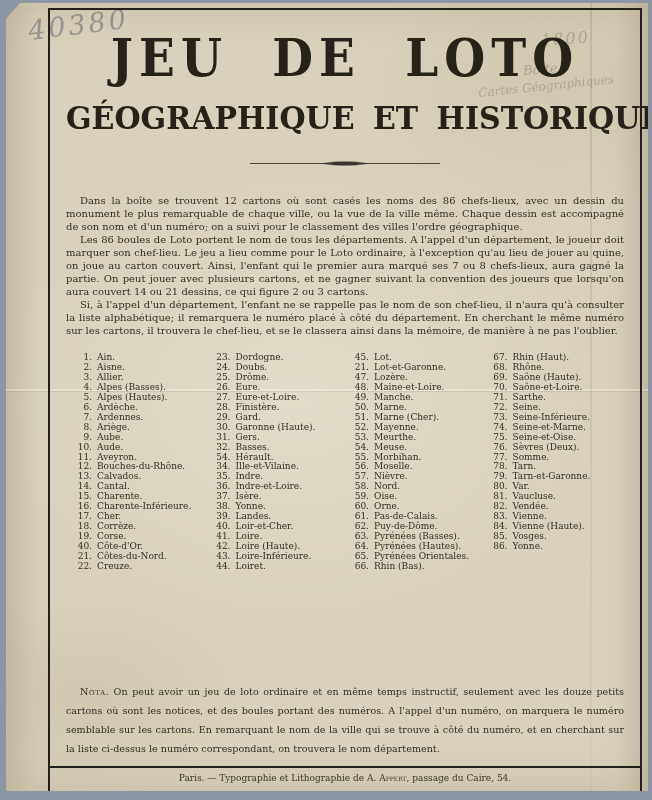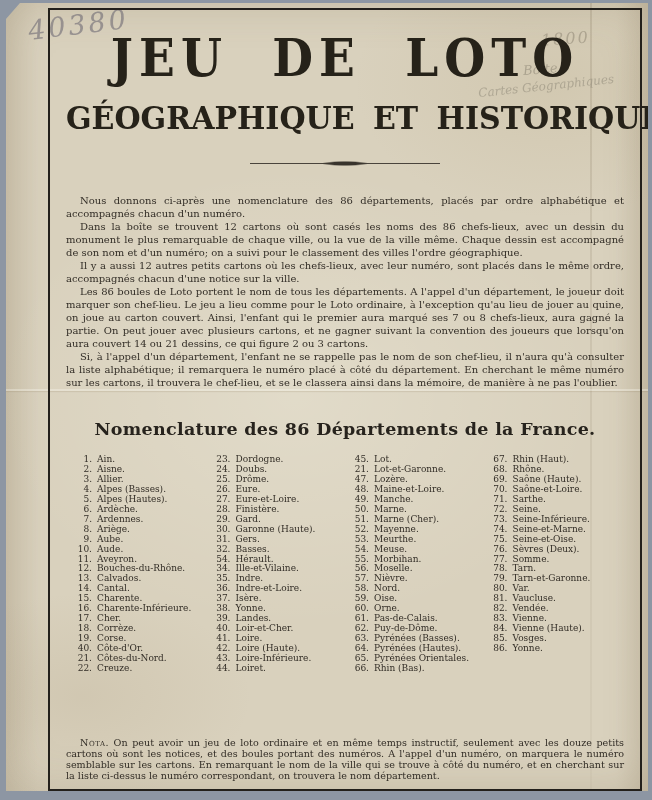--- a/index.html
+++ b/index.html
@@ -53,21 +53,21 @@
   .nomen-heading{
     text-align:center;font-size:17.5px;font-weight:bold;
     margin:30px 0 0;color:#27231d;letter-spacing:.3px;
   }
   .columns{display:flex;margin-top:16px;padding:0 2px;}
   .col{width:25%;}
   .dept{display:flex;font-size:9px;line-height:9.95px;color:#322d26;white-space:nowrap;}
   .dept-num{width:24px;text-align:right;flex:none;}
   .dept-name{margin-left:5px;}
   .footer-block{margin-top:auto;}
-  .nota{margin:10px 0 0;font-size:9.6px;line-height:11px;text-align:justify;color:#322d26;text-indent:14px;}
+  .nota{margin:10px 0 0;font-size:9.6px;line-height:19px;text-align:justify;color:#322d26;text-indent:14px;}
   .nota-label{font-variant:small-caps;letter-spacing:.5px;}
   .footer-rule{margin:8px -16px 0;border:none;border-top:2px solid #23201b;}
   .imprint{text-align:center;font-size:9px;margin:5px 0 0;padding-bottom:8px;color:#3a352d;}
   .imprint .printer{font-variant:small-caps;}
   .pencil{position:absolute;font-style:italic;pointer-events:none;}
   .pencil-catalog{left:22px;top:6px;font-size:27px;letter-spacing:3px;
     color:rgba(100,96,110,.55);transform:rotate(-7deg);}
   .pencil-date{right:58px;top:26px;font-size:16px;letter-spacing:2px;
     color:rgba(135,128,110,.50);transform:rotate(-4deg);}
   .pencil-box1{right:78px;top:58px;font-size:13px;color:rgba(138,132,115,.55);transform:rotate(-5deg);}
@@ -88,28 +88,25 @@
   <div class="frame">
     <div class="content">
 
       <h1 class="title">JEU DE LOTO</h1>
 
       <h2 class="subtitle">GÉOGRAPHIQUE ET HISTORIQUE.</h2>
 
       <div class="divider"></div>
 
       <div class="intro">
-          <p>Nous donnons ci-après une nomenclature des 86 départements, placés par ordre alphabétique et accompagnés chacun d'un numéro.</p>
           <p>Dans la boîte se trouvent 12 cartons où sont casés les noms des 86 chefs-lieux, avec un dessin du monument le plus remarquable de chaque ville, ou la vue de la ville même. Chaque dessin est accompagné de son nom et d'un numéro; on a suivi pour le classement des villes l'ordre géographique.</p>
-          <p>Il y a aussi 12 autres petits cartons où les chefs-lieux, avec leur numéro, sont placés dans le même ordre, accompagnés chacun d'une notice sur la ville.</p>
           <p>Les 86 boules de Loto portent le nom de tous les départements. A l'appel d'un département, le joueur doit marquer son chef-lieu. Le jeu a lieu comme pour le Loto ordinaire, à l'exception qu'au lieu de jouer au quine, on joue au carton couvert. Ainsi, l'enfant qui le premier aura marqué ses 7 ou 8 chefs-lieux, aura gagné la partie. On peut jouer avec plusieurs cartons, et ne gagner suivant la convention des joueurs que lorsqu'on aura couvert 14 ou 21 dessins, ce qui figure 2 ou 3 cartons.</p>
           <p>Si, à l'appel d'un département, l'enfant ne se rappelle pas le nom de son chef-lieu, il n'aura qu'à consulter la liste alphabétique; il remarquera le numéro placé à côté du département. En cherchant le même numéro sur les cartons, il trouvera le chef-lieu, et se le classera ainsi dans la mémoire, de manière à ne pas l'oublier.</p>
         </div>
 
-      <h3 class="nomen-heading">Nomenclature des 86 Départements de la France.</h3>
 
       <div class="columns">
         <div class="col">
             <div class="dept">
               <span class="dept-num">1.</span>
               <span class="dept-name">Ain.</span>
             </div>
             <div class="dept">
               <span class="dept-num">2.</span>
               <span class="dept-name">Aisne.</span>
@@ -457,17 +454,18 @@
               <span class="dept-name">Yonne.</span>
             </div>
           </div>
       </div>
 
       <div class="footer-block">
         <p class="nota"><span class="nota-label">Nota.</span><span> On peut avoir un jeu de loto ordinaire et en même temps instructif, seulement avec les douze petits cartons où sont les notices, et des boules portant des numéros. A l'appel d'un numéro, on marquera le numéro semblable sur les cartons. En remarquant le nom de la ville qui se trouve à côté du numéro, et en cherchant sur la liste ci-dessus le numéro correspondant, on trouvera le nom département.</span></p>
 
         <hr class="footer-rule">
 
+        <p class="imprint"><span>Paris. — Typographie et Lithographie de A. </span><span class="printer">Appert</span><span>, passage du Caire, 54.</span></p>
       </div>
 
     </div>
   </div>
 </div>
 
 </body></html>

